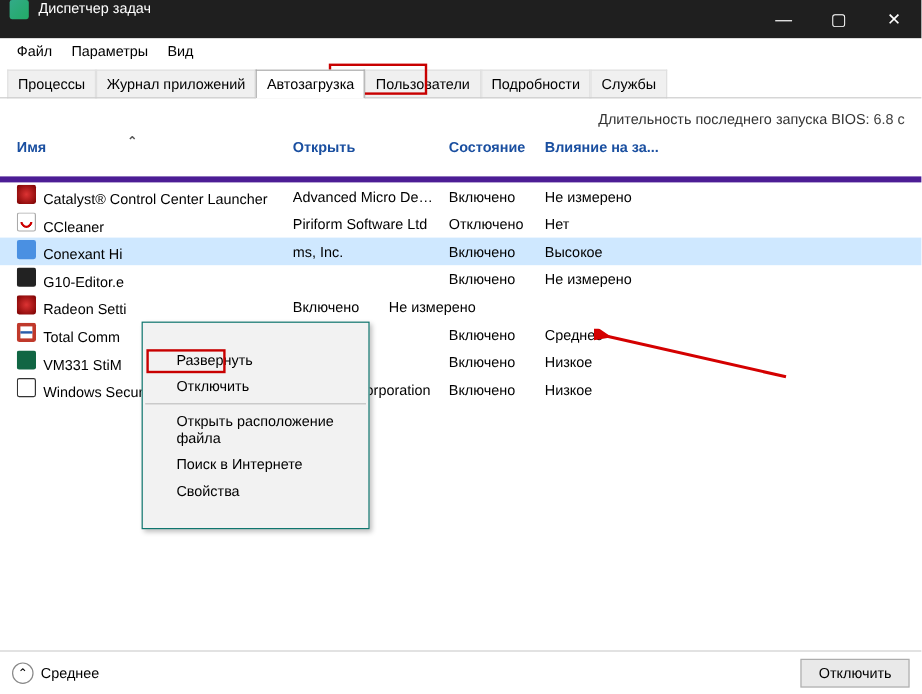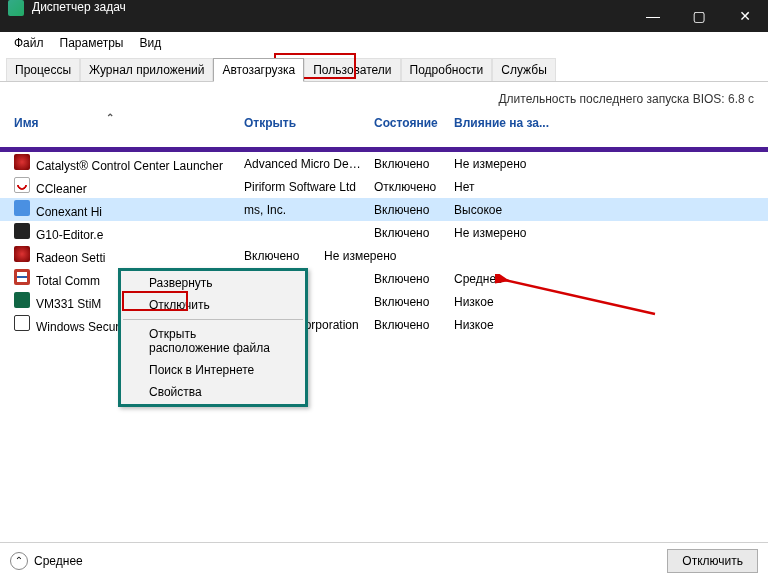--- a/index.html
+++ b/index.html
@@ -43,21 +43,21 @@
   .ic-cc::after{content:"";position:absolute;inset:2px;border:2px solid #c00;border-radius:50%; border-left-color:transparent;border-top-color:transparent;transform:rotate(45deg);}
   .ic-cx  { background:#4a90e2; }
   .ic-g10 { background:#222; }
   .ic-rad { background: radial-gradient(circle,#d33,#700); }
   .ic-tc  { background:#c0392b; position:relative;}
   .ic-tc::after{content:"";position:absolute;inset:3px;background:#fff;}
   .ic-tc::before{content:"";position:absolute;left:3px;right:3px;top:7px;height:2px;background:#2a5caa;z-index:1;}
   .ic-vm  { background:#164; }
   .ic-sec { background:transparent; border:1.5px solid #333; border-radius:50% 50% 50% 50% / 60% 60% 40% 40%; }
 
-  .context-menu { position:absolute; left:118px; top:186px; width:190px; background:#f2f2f2; border:3px solid #0f766e; box-shadow:2px 2px 4px rgba(0,0,0,0.25); font-size:12px; padding:1px 0; z-index:5;}
+  .context-menu { position:absolute; left:118px; top:186px; width:190px; background:#f2f2f2; border:1px solid #0f766e; box-shadow:2px 2px 4px rgba(0,0,0,0.25); font-size:12px; padding:20px 0; z-index:5;}
   .context-menu .cm-item { padding:4px 28px 4px 28px; }
   .context-menu .cm-sep { height:1px; background:#c0c0c0; margin:3px 2px; }
   .cm-highlight { position:absolute; border:2px solid #c80000; pointer-events:none; left:122px; top:209px; width:66px; height:20px; z-index:6;}
 
   .arrow { position:absolute; left:495px; top:192px; z-index:4; pointer-events:none;}
 
   .footer { position:absolute; left:0; right:0; bottom:0; height:36px; border-top:1px solid #d0d0d0; display:flex; align-items:center; padding:0 10px; background:#fff;}
   .fewer { display:flex; align-items:center; gap:6px; font-size:12px;}
   .fewer .chev { width:18px;height:18px;border:1px solid #888;border-radius:50%;display:flex;align-items:center;justify-content:center;font-size:10px;}
   .spacer { flex:1; }

